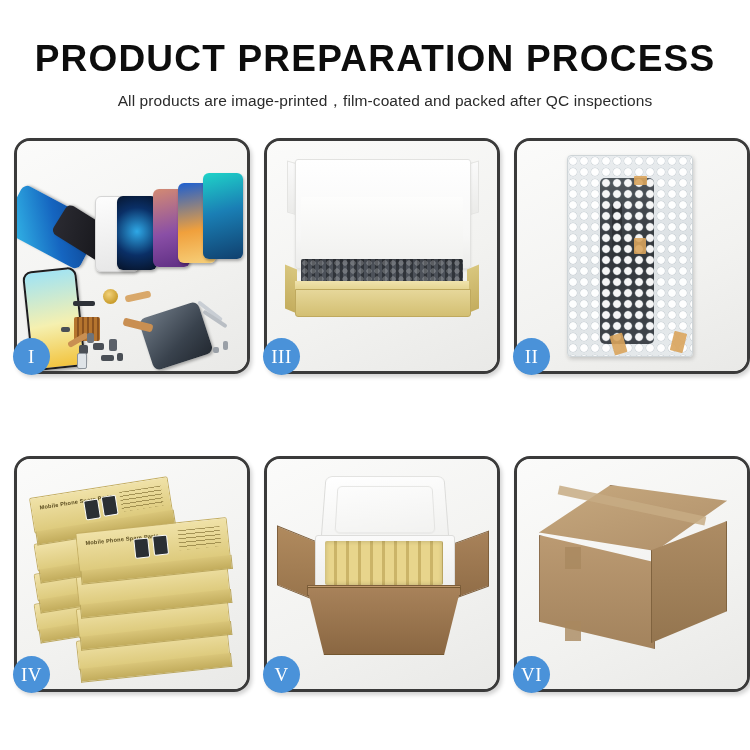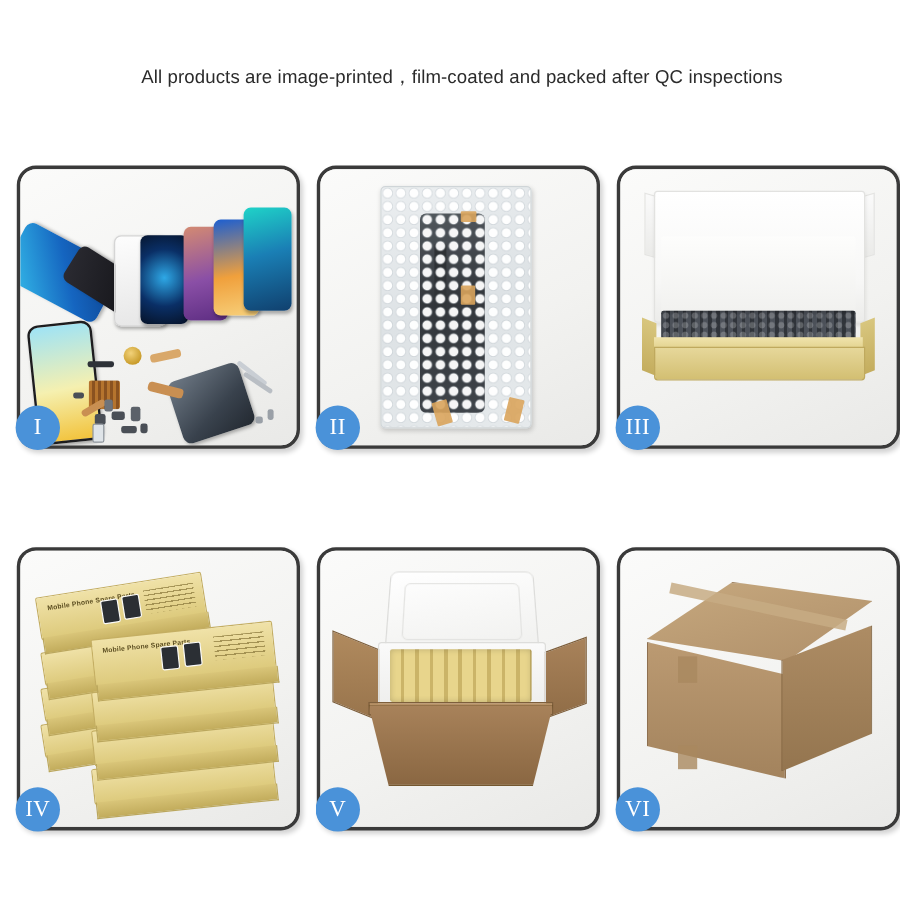--- a/index.html
+++ b/index.html
@@ -206,20 +206,21 @@
     clip-path:polygon(0 24%,100% 0,100% 74%,0 100%);}
   .c6tab1{position:absolute;left:48px;top:88px;width:16px;height:22px;background:#a9885f;opacity:.8;}
   .c6tab2{position:absolute;left:48px;top:162px;width:16px;height:20px;background:#a9885f;opacity:.8;}
 </style>
 </head>
 <body>
 
 <div class="page">
 
   <div class="header">
+    <div class="title">PRODUCT PREPARATION PROCESS</div>
     <div class="subtitle">All products are image-printed，film-coated and packed after QC inspections</div>
   </div>
 
   <div class="grid">
 
     <div class="card">
       <div class="card-inner">
         <div class="p1">
           <div class="scr s1"></div>
           <div class="scr s2"></div>
@@ -248,49 +249,49 @@
           <div class="prt tweez2"></div>
           <div class="prt sm1"></div>
           <div class="prt sm2"></div>
         </div>
       </div>
       <div class="badge">I</div>
     </div>
 
     <div class="card">
       <div class="card-inner">
-        <div class="bagwrap">
-          <div class="panelitem"></div>
-          <div class="bubbles"></div>
-          <div class="tapestrip t1"></div>
-          <div class="tapestrip t2"></div>
-          <div class="tapestrip t3"></div>
-          <div class="tapestrip t4"></div>
-        </div>
-      </div>
-      <div class="badge">II</div>
-    </div>
-
-    <div class="card">
-      <div class="card-inner">
         <div class="b3lidflapL"></div>
         <div class="b3lidflapR"></div>
         <div class="b3lid"></div>
         <div class="b3foam"></div>
         <div class="b3inner"></div>
         <div class="b3sideL"></div>
         <div class="b3sideR"></div>
         <div class="b3top"></div>
         <div class="b3front"></div>
       </div>
       <div class="badge">III</div>
     </div>
 
     <div class="card">
       <div class="card-inner">
+        <div class="bagwrap">
+          <div class="panelitem"></div>
+          <div class="bubbles"></div>
+          <div class="tapestrip t1"></div>
+          <div class="tapestrip t2"></div>
+          <div class="tapestrip t3"></div>
+          <div class="tapestrip t4"></div>
+        </div>
+      </div>
+      <div class="badge">II</div>
+    </div>
+
+    <div class="card">
+      <div class="card-inner">
         <div class="stack">
           <div class="sb sbE">
               <div class="face"></div>
               <div class="side"></div>
             </div>
           <div class="sb sbD">
               <div class="face"></div>
               <div class="side"></div>
             </div>
           <div class="sb sbC">

